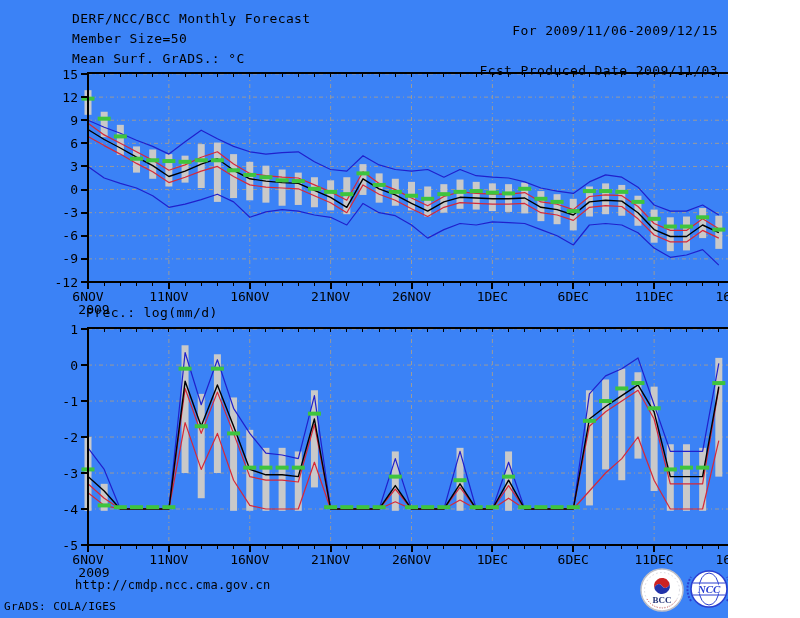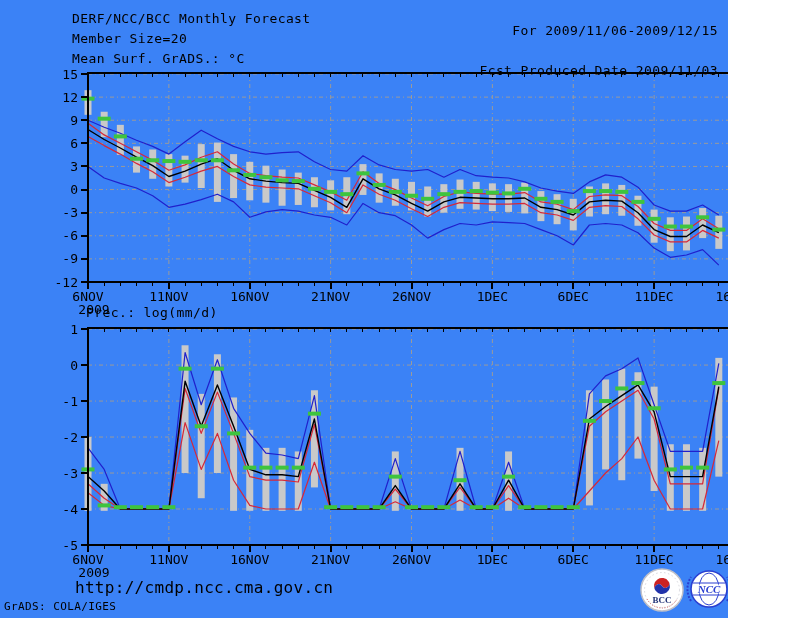--- a/index.html
+++ b/index.html
@@ -3,29 +3,29 @@
 <meta charset="utf-8">
 <style>
   html,body{margin:0;padding:0;background:#fff;}
   #page{position:relative;width:728px;height:618px;background:#3b82f6;overflow:hidden;
         font-family:"DejaVu Sans Mono","Liberation Mono",monospace;color:#000;}
   .hdr{position:absolute;font-size:13px;letter-spacing:.4px;white-space:pre;}
   .hdr-r{text-align:right;right:10px;margin-top:12px;}
   #plot-svg{position:absolute;left:0;top:0;}
   .axis-label{font-size:13px;}
   .small{font-size:11px;}
-  .url{font-size:16px;letter-spacing:.3px;}
+  .url{font-size:12px;letter-spacing:.3px;}
 </style>
 </head>
 <body>
 
 <div id="page">
 
   <div class="hdr" style="left:72px;top:11px;">DERF/NCC/BCC Monthly Forecast</div>
-  <div class="hdr" style="left:72px;top:31px;">Member Size=20</div>
+  <div class="hdr" style="left:72px;top:31px;">Member Size=50</div>
   <div class="hdr" style="left:72px;top:51px;">Mean Surf. GrADS.: °C</div>
   <div class="hdr hdr-r" style="top:11px;">For 2009/11/06-2009/12/15</div>
   <div class="hdr hdr-r" style="top:51px;">Fcst Produced Date 2009/11/03</div>
 
   <div class="hdr" style="left:86px;top:305px;">Prec.: log(mm/d)</div>
 
   <svg id="plot-svg" width="800" height="618">
       <g>
         <line x1="88" y1="74.0014743826023" x2="735" y2="74.0014743826023" stroke="#9a9a9a" stroke-width="1" stroke-dasharray="4 3 1 3"></line>
         <line x1="88" y1="97.11242167342425" x2="735" y2="97.11242167342425" stroke="#9a9a9a" stroke-width="1" stroke-dasharray="4 3 1 3"></line>

